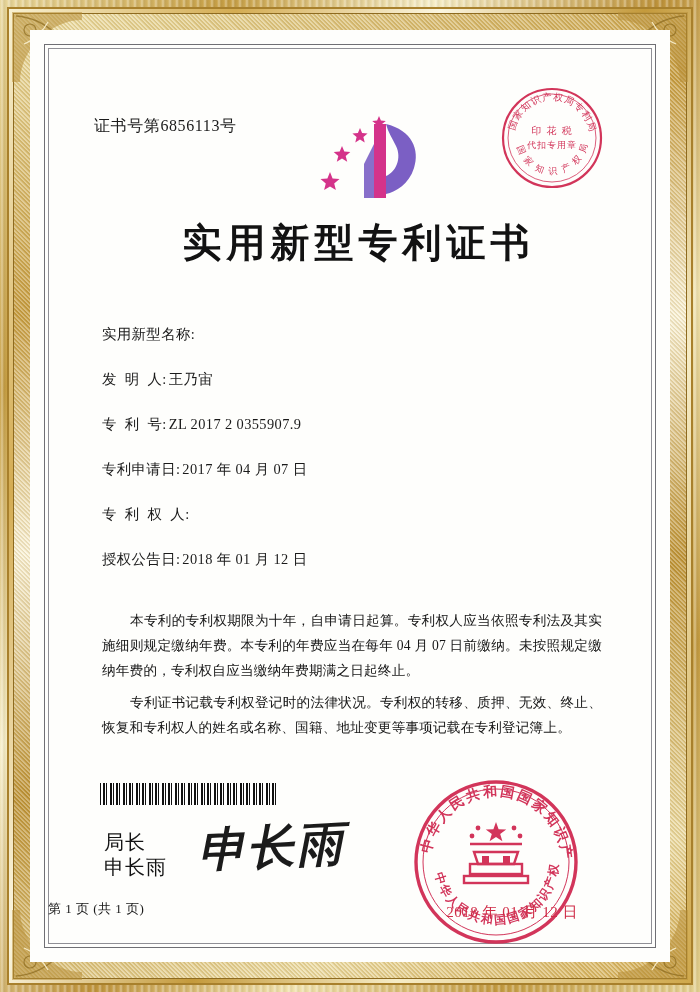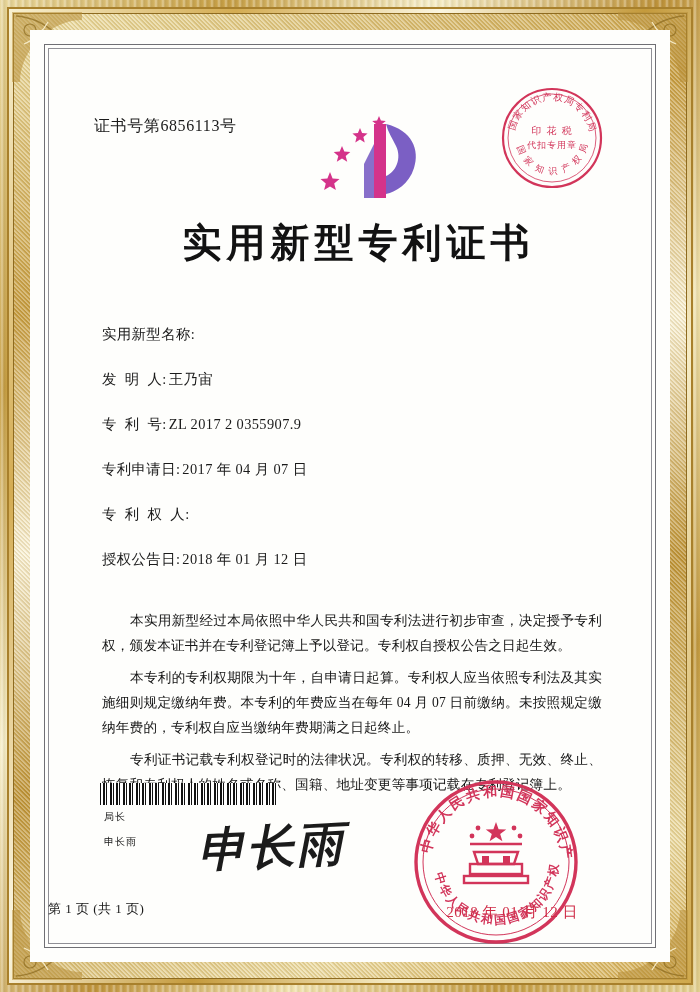--- a/index.html
+++ b/index.html
@@ -184,22 +184,22 @@
         #111 0px, #111 1px, #fff 1px, #fff 3px,
         #111 3px, #111 5px, #fff 5px, #fff 6px,
         #111 6px, #111 7px, #fff 7px, #fff 10px,
         #111 10px, #111 12px, #fff 12px, #fff 13px);
   }
 
   
   .sig-label {
     position: absolute;
     left: 56px;
-    top: 756px;
-    font-size: 10px;
+    top: 782px;
+    font-size: 20px;
     line-height: 25px;
     color: #141414;
     letter-spacing: 1px;
   }
   .sig-script {
     position: absolute;
     left: 150px;
     top: 768px;
     font-size: 47px;
     color: #1b1b1b;
@@ -342,21 +342,20 @@
         <div class="field-row">
           <span class="field-label">专  利  权  人:</span>
         </div>
         <div class="field-row">
           <span class="field-label">授权公告日:</span>
           <span class="field-value">2018 年 01 月 12 日</span>
         </div>
       </div>
 
       <div class="body-text">
-        <p>本实用新型经过本局依照中华人民共和国专利法进行初步审查，决定授予专利权，颁发本证书并在专利登记簿上予以登记。专利权自授权公告之日起生效。</p>
         <p>本专利的专利权期限为十年，自申请日起算。专利权人应当依照专利法及其实施细则规定缴纳年费。本专利的年费应当在每年 04 月 07 日前缴纳。未按照规定缴纳年费的，专利权自应当缴纳年费期满之日起终止。</p>
         <p>专利证书记载专利权登记时的法律状况。专利权的转移、质押、无效、终止、恢复和专利权人的姓名或名称、国籍、地址变更等事项记载在专利登记簿上。</p>
       </div>
 
       <div class="barcode"></div>
 
       <div class="sig-label">
         <div>局长</div>
         <div>申长雨</div>
       </div>

